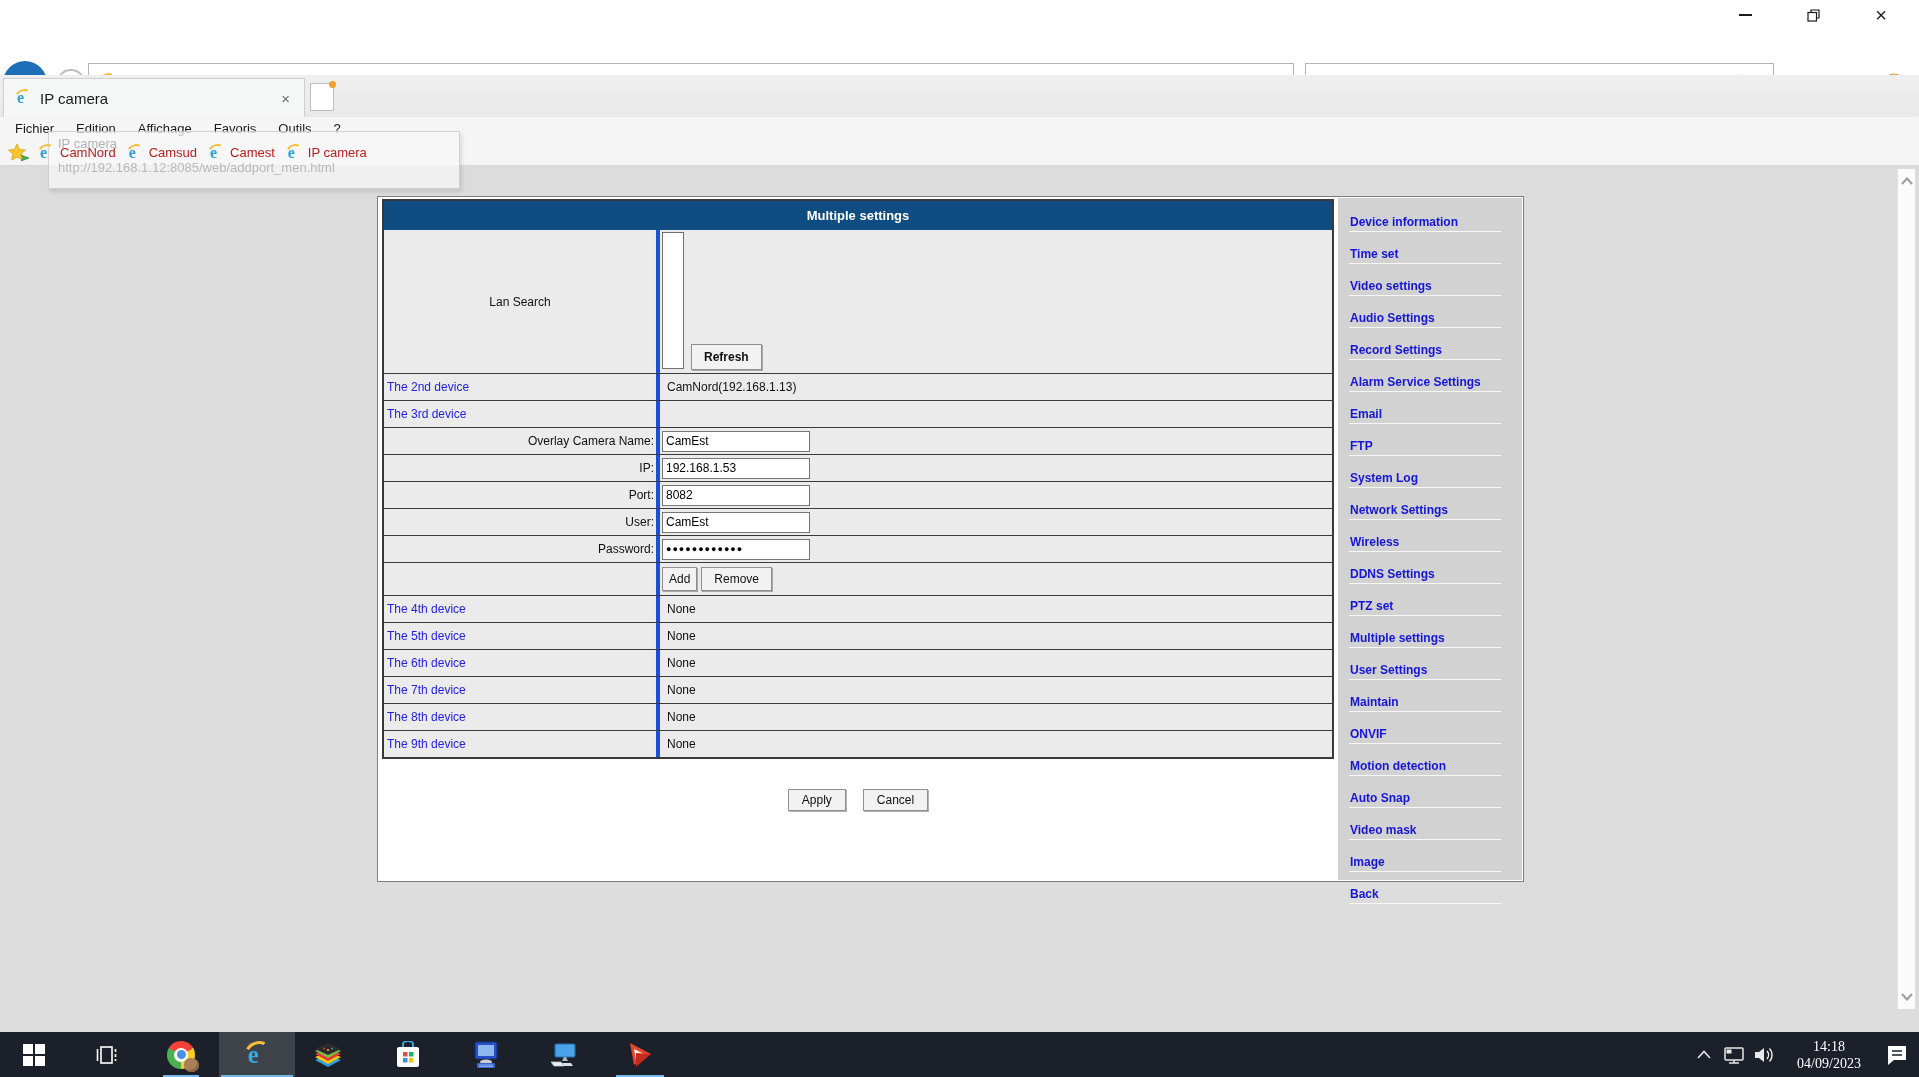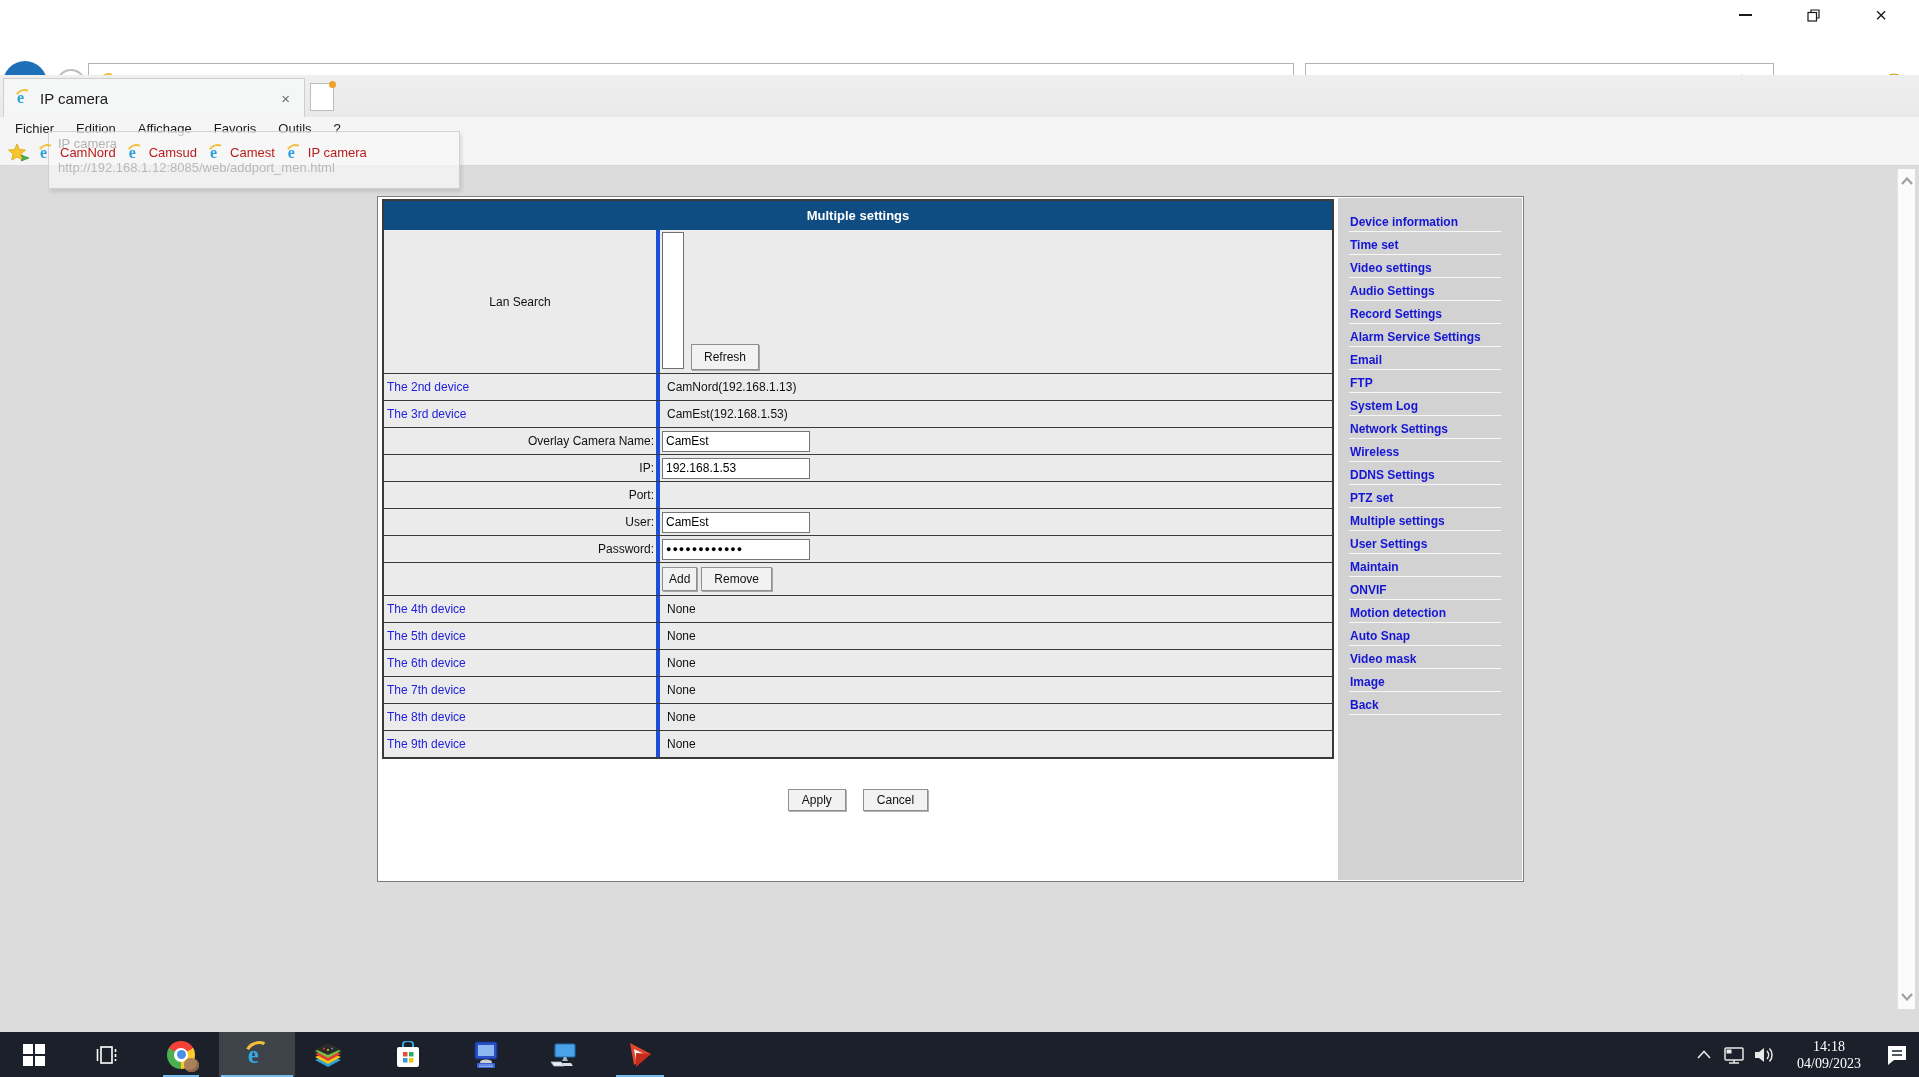--- a/index.html
+++ b/index.html
@@ -87,32 +87,32 @@
   .trow.btns { height:33px; }
   .cell-l { width:276px; border-right:4px solid #1d4ed8; font-size:12px; color:#111;
     display:flex; align-items:center; padding:0 3px; }
   .cell-l.center { justify-content:center; }
   .cell-l.right { justify-content:flex-end; padding-right:2px; }
   .cell-r { flex:1; font-size:12px; color:#111; display:flex; align-items:center; padding-left:7px; position:relative; }
   .devlink { color:#2222dd; }
   .lanbox { position:absolute; left:2px; top:2px; width:22px; height:137px; background:#fff; border:1px solid #707070; }
   .btn { font:12px "Liberation Sans",sans-serif; color:#111; background:#f2f2f2;
     border:1px solid #8f8f8f; box-shadow:1px 1px 0 rgba(100,100,100,.5); padding:5px 12px; }
-  .refresh-btn { position:absolute; left:31px; bottom:3px; }
+  .refresh-btn { position:absolute; left:31px; bottom:3px;font-weight:bold; }
   .tin { width:148px; height:21px; border:1px solid #767676; background:#fff;
     font:12px "Liberation Sans",sans-serif; padding:1px 3px; margin-left:2px; }
   .tin.pwd { font-size:9px; letter-spacing:1px; }
   .add-btn { padding:4px 6px; margin-left:2px; }
   .remove-btn { padding:4px 12px; margin-left:4px; }
   .apply-row { position:absolute; left:4px; top:592px; width:952px; display:flex; justify-content:center; gap:17px; }
   .apply-row .btn { padding:3px 13px; }
 
   .sidebar { position:absolute; left:960px; top:1px; bottom:1px; right:1px; background:#d2d2d2; padding:14px 0 0 11px; }
   .side-link { display:block; width:152px; font-size:12px; font-weight:bold; color:#1515d6;
-    text-decoration:none; padding:3px 0 2px 1px; border-bottom:1px solid #f7f7f7; margin-bottom:3px; }
+    text-decoration:none; padding:3px 0 2px 1px; border-bottom:1px solid #f7f7f7; margin-bottom:12px; }
 
   .scrollbar { position:absolute; right:8px; top:3px; width:18px; height:840px; background:#fbfbfb;
     border-left:1px solid #e2e2e2; }
   .sb-btn { position:absolute; left:0; width:18px; height:20px; display:flex; align-items:center; justify-content:center; }
   .sb-btn.up { top:2px; } .sb-btn.down { bottom:2px; }
 
   
   .taskbar { position:absolute; left:0; top:1032px; width:1919px; height:45px; background:#1b202a; }
   .tslot { position:absolute; top:0; width:48px; height:45px; display:flex; align-items:center; justify-content:center; }
   .tslot.active { background:#3e434a; }
@@ -262,23 +262,20 @@
             <span class="devlink">The 2nd device</span>
           </div>
         <div class="cell-r">
             <span>CamNord(192.168.1.13)</span>
           </div>
       </div>
       <div class="trow">
         <div class="cell-l">
             <span class="devlink">The 3rd device</span>
           </div>
-        <div class="cell-r">
-            <span>CamEst(192.168.1.53)</span>
-          </div>
       </div>
 
       <div class="trow">
         <div class="cell-l right">
             <span>Overlay Camera Name:</span>
           </div>
         <div class="cell-r" style="padding-left:0;">
             <input class="tin" value="CamEst" style="">
           </div>
       </div>
@@ -286,20 +283,23 @@
         <div class="cell-l right">
             <span>IP:</span>
           </div>
         <div class="cell-r" style="padding-left:0;">
             <input class="tin" value="192.168.1.53" style="">
           </div>
       </div>
       <div class="trow">
         <div class="cell-l right">
             <span>Port:</span>
+          </div>
+        <div class="cell-r" style="padding-left:0;">
+            <input class="tin" value="8082" style="">
           </div>
       </div>
       <div class="trow">
         <div class="cell-l right">
             <span>User:</span>
           </div>
         <div class="cell-r" style="padding-left:0;">
             <input class="tin" value="CamEst" style="">
           </div>
       </div>

